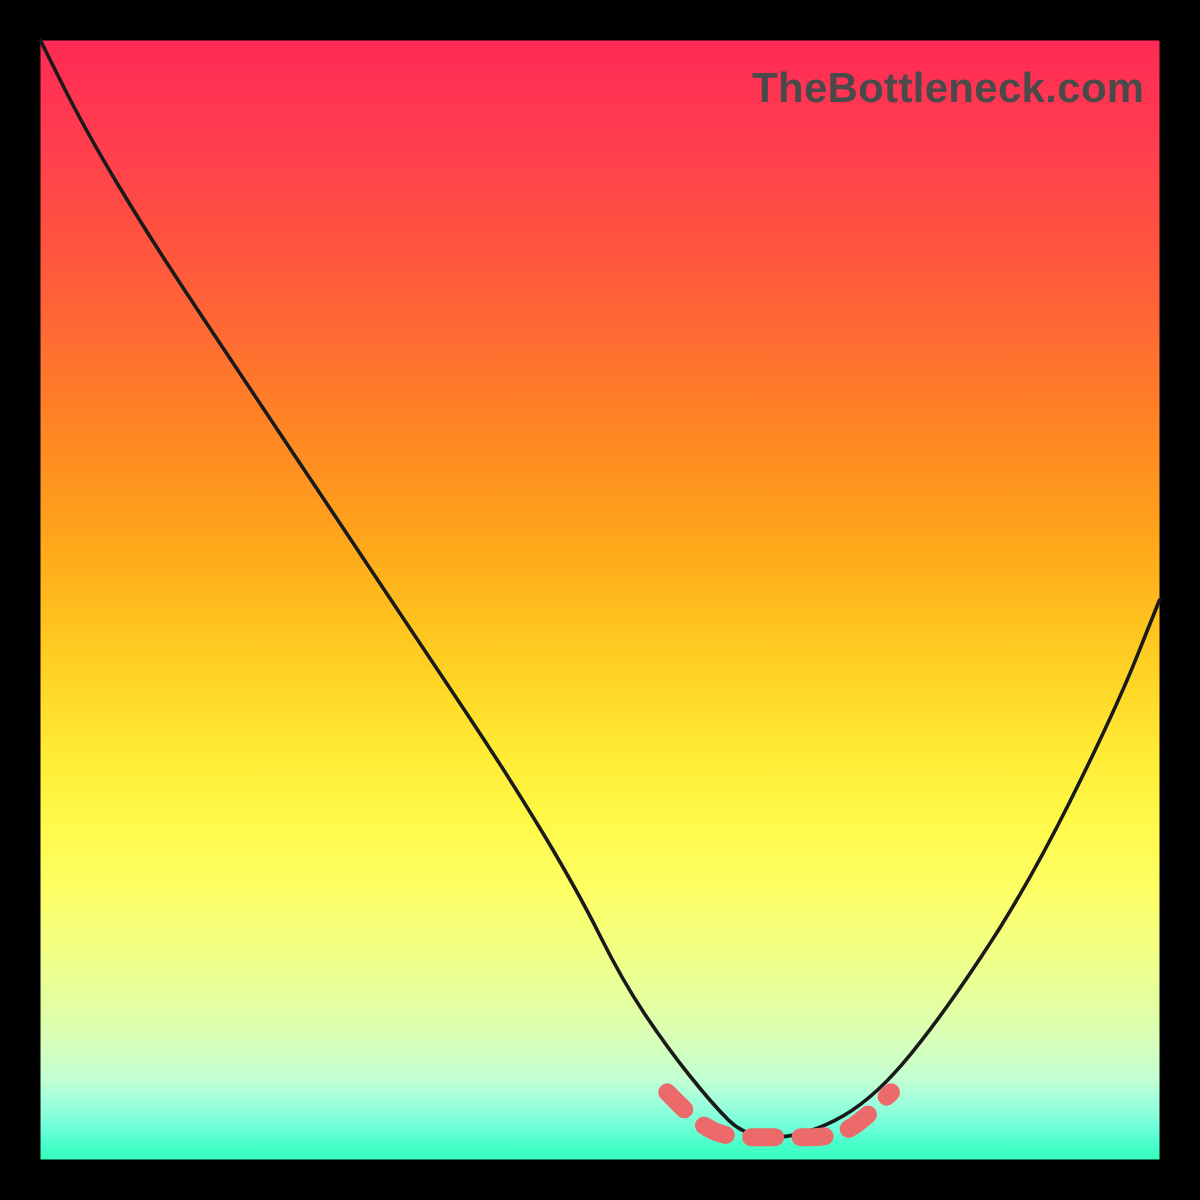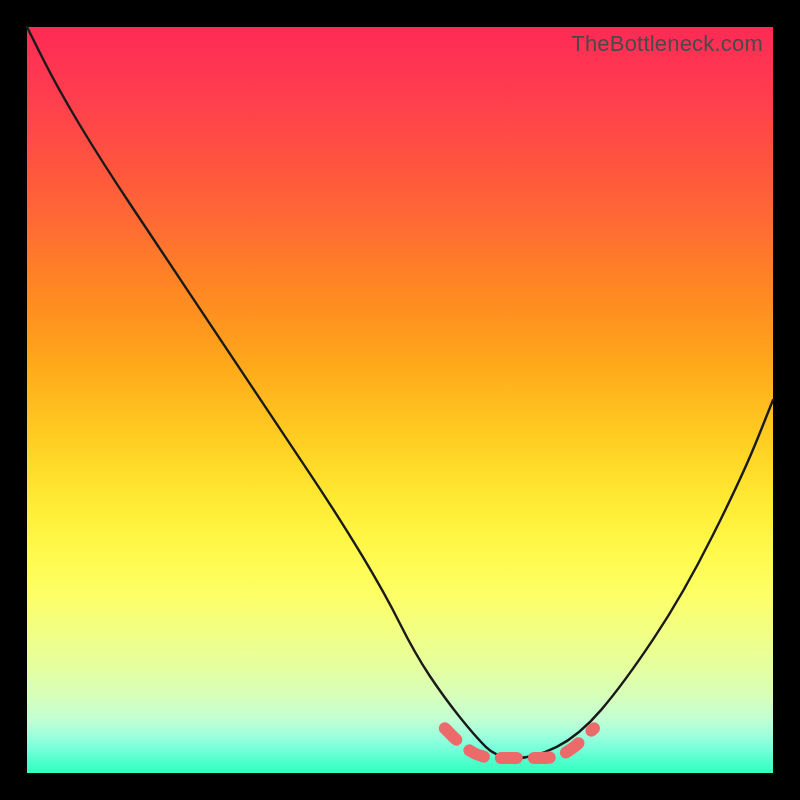--- a/index.html
+++ b/index.html
@@ -42,25 +42,25 @@
       #d5ffbd 90%,
       #c0ffd4 93%,
       #9cffdc 95%,
       #72ffd9 97%,
       #4cffca 98.5%,
       #35ffc0 100%
     );
   }
   .watermark {
     position: absolute;
-    top: 4px;
+    top: 16px;
     right: 10px;
     color: #4a4a4a;
-    font-size: 22px;
-    font-weight: 400;
+    font-size: 28px;
+    font-weight: 700;
     letter-spacing: 0.2px;
     user-select: none;
   }
   svg.overlay {
     position: absolute;
     left: 0;
     top: 0;
     width: 746px;
     height: 746px;
     overflow: visible;

